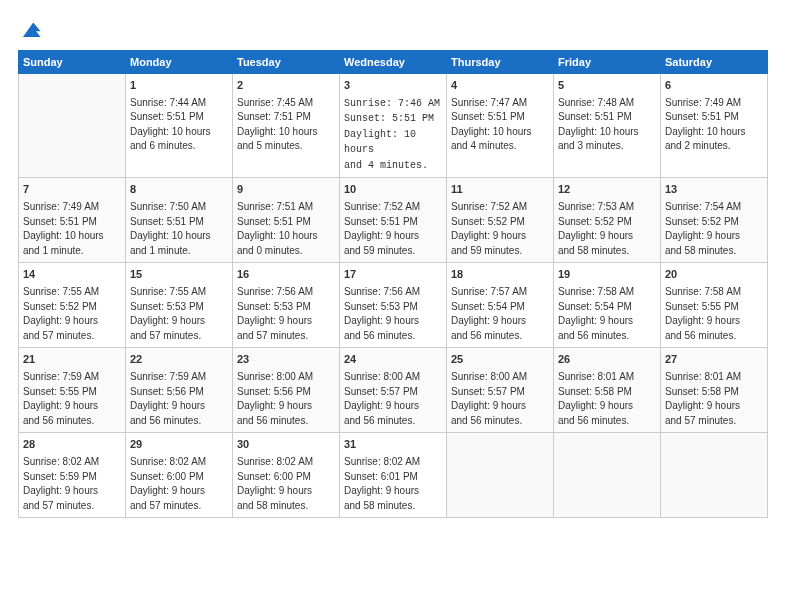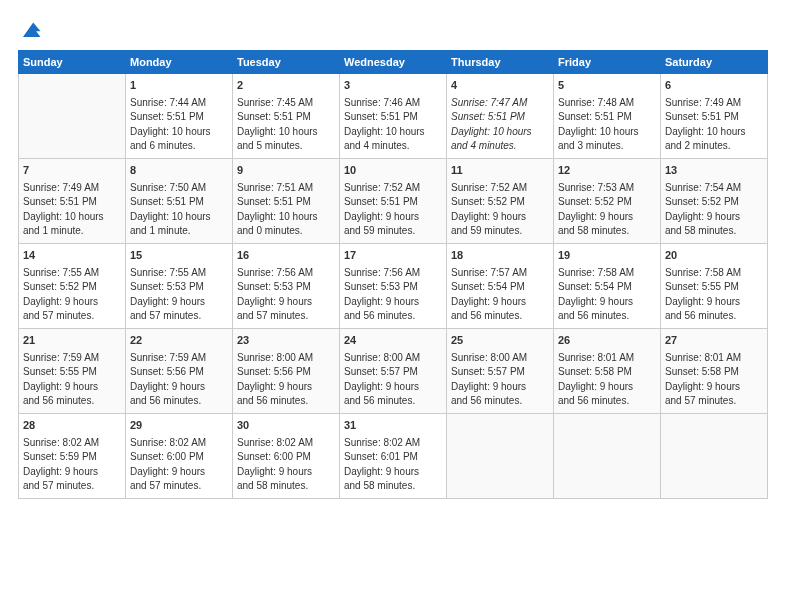--- a/index.html
+++ b/index.html
@@ -125,28 +125,28 @@
         </tr>
     </thead>
     <tbody id="calendar-body">
     <tr>
           <td class="empty"></td>
           <td><span class="day-num">1</span><span class="day-info" style="white-space: pre-line;">Sunrise: 7:44 AM
 Sunset: 5:51 PM
 Daylight: 10 hours
 and 6 minutes.</span></td>
           <td><span class="day-num">2</span><span class="day-info" style="white-space: pre-line;">Sunrise: 7:45 AM
-Sunset: 5:51 PM
+Sunset: 7:51 PM
 Daylight: 10 hours
 and 5 minutes.</span></td>
-          <td><span class="day-num">3</span><span class="day-info" style="white-space: pre-line;">Sunrise: 7:46 AM
+          <td><span class="day-num">3</span><span class="day-info" style="white-space: pre-line; font-family: Liberation Mono, monospace;">Sunrise: 7:46 AM
 Sunset: 5:51 PM
 Daylight: 10 hours
 and 4 minutes.</span></td>
-          <td><span class="day-num">4</span><span class="day-info" style="white-space: pre-line; font-style: italic;">Sunrise: 7:47 AM
+          <td><span class="day-num">4</span><span class="day-info" style="white-space: pre-line;">Sunrise: 7:47 AM
 Sunset: 5:51 PM
 Daylight: 10 hours
 and 4 minutes.</span></td>
           <td><span class="day-num">5</span><span class="day-info" style="white-space: pre-line;">Sunrise: 7:48 AM
 Sunset: 5:51 PM
 Daylight: 10 hours
 and 3 minutes.</span></td>
           <td><span class="day-num">6</span><span class="day-info" style="white-space: pre-line;">Sunrise: 7:49 AM
 Sunset: 5:51 PM
 Daylight: 10 hours

